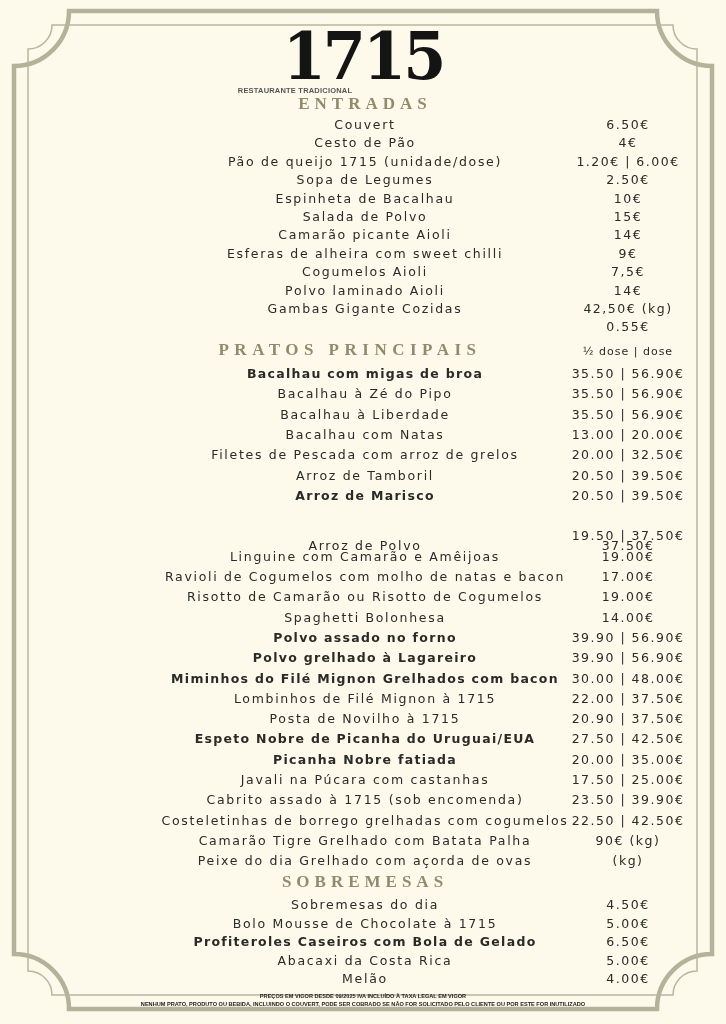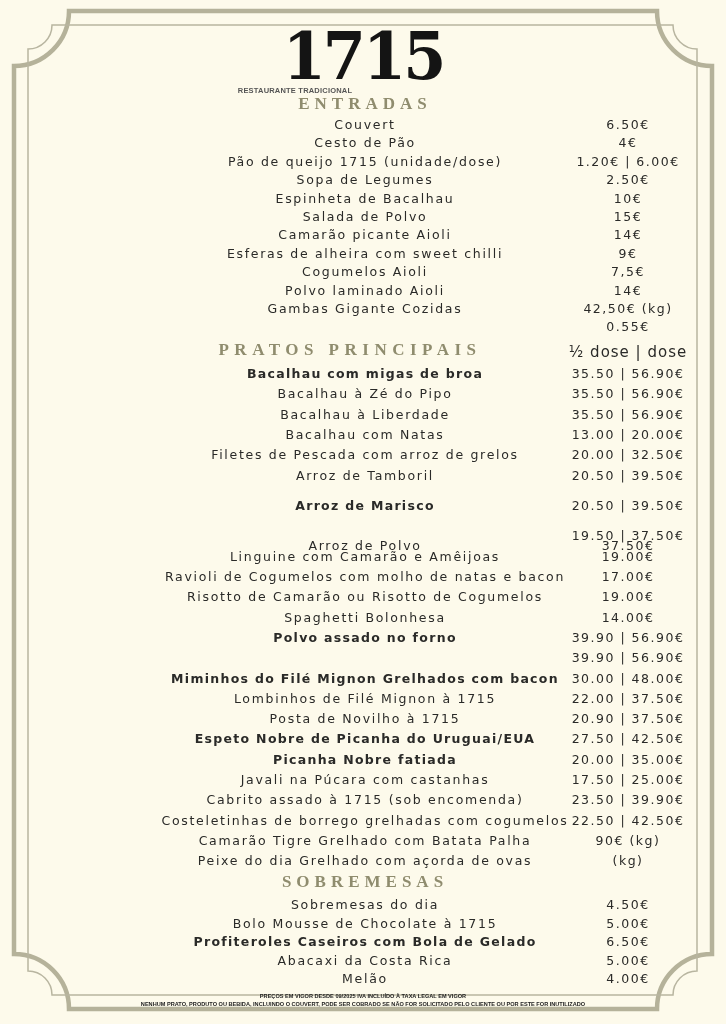--- a/index.html
+++ b/index.html
@@ -22,21 +22,21 @@
     font-family: "Liberation Sans", sans-serif; font-size: 7.5px; font-weight: bold;
     color: #555; letter-spacing: 0.2px;
   }
   .section-title {
     position: absolute; left: 165px; width: 400px; text-align: center;
     font-family: "Liberation Serif", serif; font-size: 17px; font-weight: bold;
     letter-spacing: 5px; color: #8f8c6e; line-height: 20px;
   }
   .col-header {
     position: absolute; left: 560px; width: 136px; text-align: center;
-    font-size: 15px; letter-spacing: 1px; color: #2a2a28; line-height: 14px;
+    font-size: 11px; letter-spacing: 1px; color: #2a2a28; line-height: 14px;
   }
   .row { position: absolute; left: 0; width: 670px; height: 18px; }
   .row .name {
     position: absolute; left: 160px; width: 410px; text-align: center;
     font-size: 12.5px; letter-spacing: 1.7px; line-height: 18px; white-space: nowrap;
   }
   .row .price {
     position: absolute; left: 545px; width: 166px; text-align: center;
     font-size: 12.5px; letter-spacing: 1.5px; line-height: 18px; white-space: nowrap;
   }
@@ -131,21 +131,21 @@
       <span class="price">13.00 | 20.00€</span>
     </div>
     <div class="row" style="top: 446.2px;">
       <span class="name">Filetes de Pescada com arroz de grelos</span>
       <span class="price">20.00 | 32.50€</span>
     </div>
     <div class="row" style="top: 466.5px;">
       <span class="name">Arroz de Tamboril</span>
       <span class="price">20.50 | 39.50€</span>
     </div>
-    <div class="row bold" style="top: 486.8px; margin-top: 10px;">
+    <div class="row bold" style="top: 486.8px;">
       <span class="name">Arroz de Marisco</span>
       <span class="price">20.50 | 39.50€</span>
     </div>
     <div class="row" style="top: 507.1px; margin-top: 30px;">
       <span class="name">Arroz de Polvo</span>
       <span class="price">37.50€</span>
     </div>
     <div class="row" style="top: 527.4px;">
       <span class="price">19.50 | 37.50€</span>
     </div>
@@ -163,20 +163,21 @@
     </div>
     <div class="row" style="top: 608.6px;">
       <span class="name">Spaghetti Bolonhesa</span>
       <span class="price">14.00€</span>
     </div>
     <div class="row bold" style="top: 628.9px;">
       <span class="name">Polvo assado no forno</span>
       <span class="price">39.90 | 56.90€</span>
     </div>
     <div class="row bold" style="top: 649.2px;">
+      <span class="name">Polvo grelhado à Lagareiro</span>
       <span class="price">39.90 | 56.90€</span>
     </div>
     <div class="row bold" style="top: 669.5px;">
       <span class="name">Miminhos do Filé Mignon Grelhados com bacon</span>
       <span class="price">30.00 | 48.00€</span>
     </div>
     <div class="row" style="top: 689.8px;">
       <span class="name">Lombinhos de Filé Mignon à 1715</span>
       <span class="price">22.00 | 37.50€</span>
     </div>

